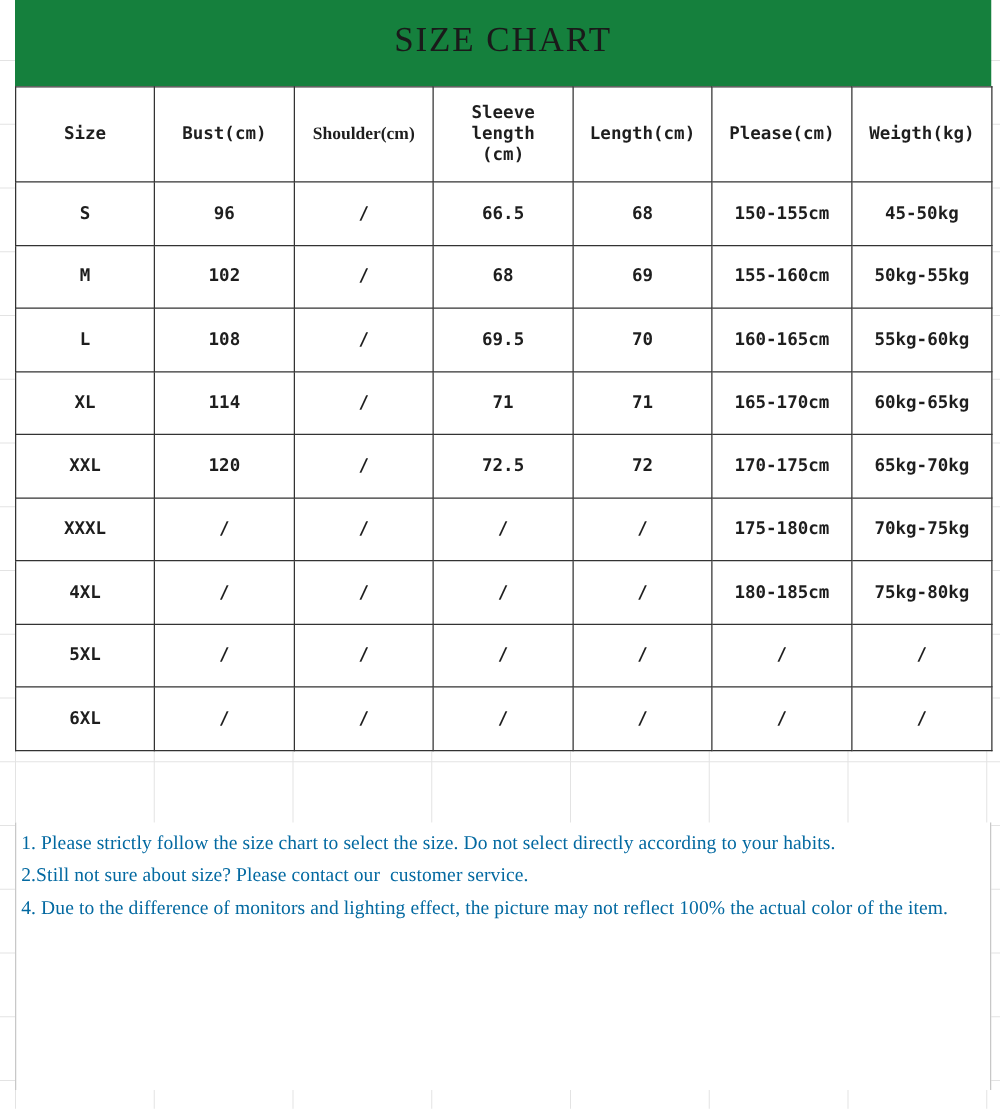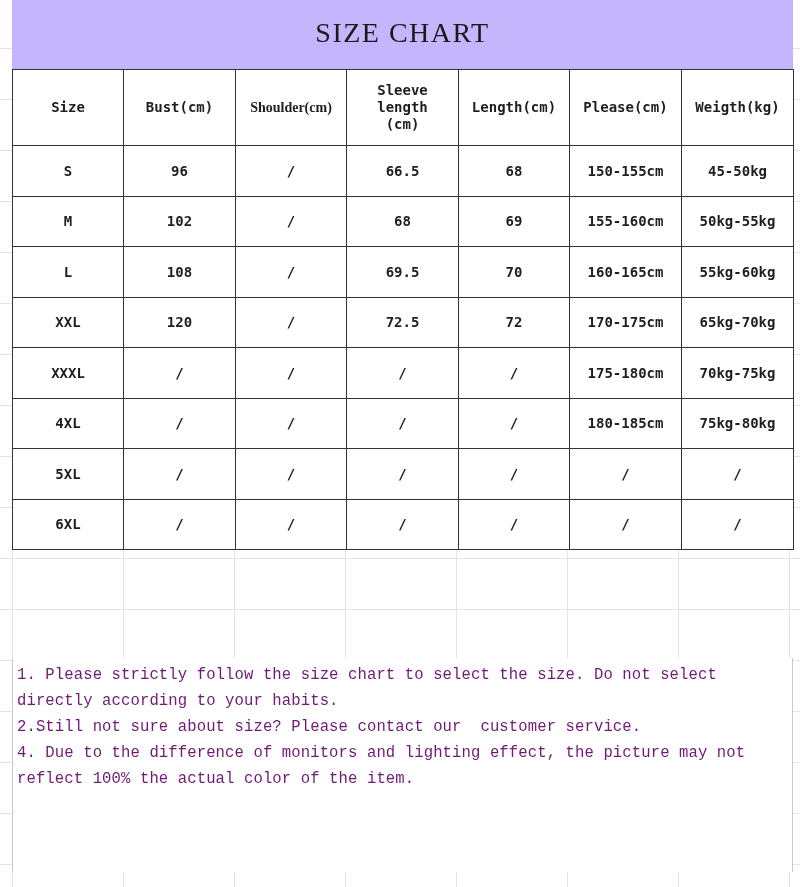--- a/index.html
+++ b/index.html
@@ -19,21 +19,21 @@
       background-position: 12px 0, 0 -3px;
       font-family: "DejaVu Serif", "Liberation Serif", serif;
       color: #1a1a1a;
     }
     .title-band {
       position: absolute;
       left: 12px;
       top: 0;
       width: 781px;
       height: 69px;
-      background: #c4b5fd;
+      background: #15803d;
     }
     .title {
       position: absolute;
       left: 0;
       top: 17px;
       width: 100%;
       text-align: center;
       font-family: "Liberation Serif", "DejaVu Serif", serif;
       font-size: 28px;
       letter-spacing: 1.5px;
@@ -73,24 +73,24 @@
       position: absolute;
       left: 12px;
       top: 658px;
       width: 781px;
       height: 214px;
       background: #ffffff;
       border-left: 1px solid #c8c8c8;
       border-right: 1px solid #c8c8c8;
       box-sizing: border-box;
       padding: 4px 4px 0 4px;
-      font-family: Liberation Mono, monospace;
+      font-family: Liberation Serif, serif;
       font-size: 15.6px;
       line-height: 26px;
-      color: #701a75;
+      color: #0369a1;
       letter-spacing: 0.1px;
     }
     .notes p {
       margin: 0;
       white-space: pre-wrap;
     }
   </style>
 </head>
 <body>
 
@@ -141,20 +141,29 @@
     <tr>
       <td>L</td>
       <td>108</td>
       <td>/</td>
       <td>69.5</td>
       <td>70</td>
       <td>160-165cm</td>
       <td>55kg-60kg</td>
     </tr>
     <tr>
+      <td>XL</td>
+      <td>114</td>
+      <td>/</td>
+      <td>71</td>
+      <td>71</td>
+      <td>165-170cm</td>
+      <td>60kg-65kg</td>
+    </tr>
+    <tr>
       <td>XXL</td>
       <td>120</td>
       <td>/</td>
       <td>72.5</td>
       <td>72</td>
       <td>170-175cm</td>
       <td>65kg-70kg</td>
     </tr>
     <tr>
       <td>XXXL</td>

